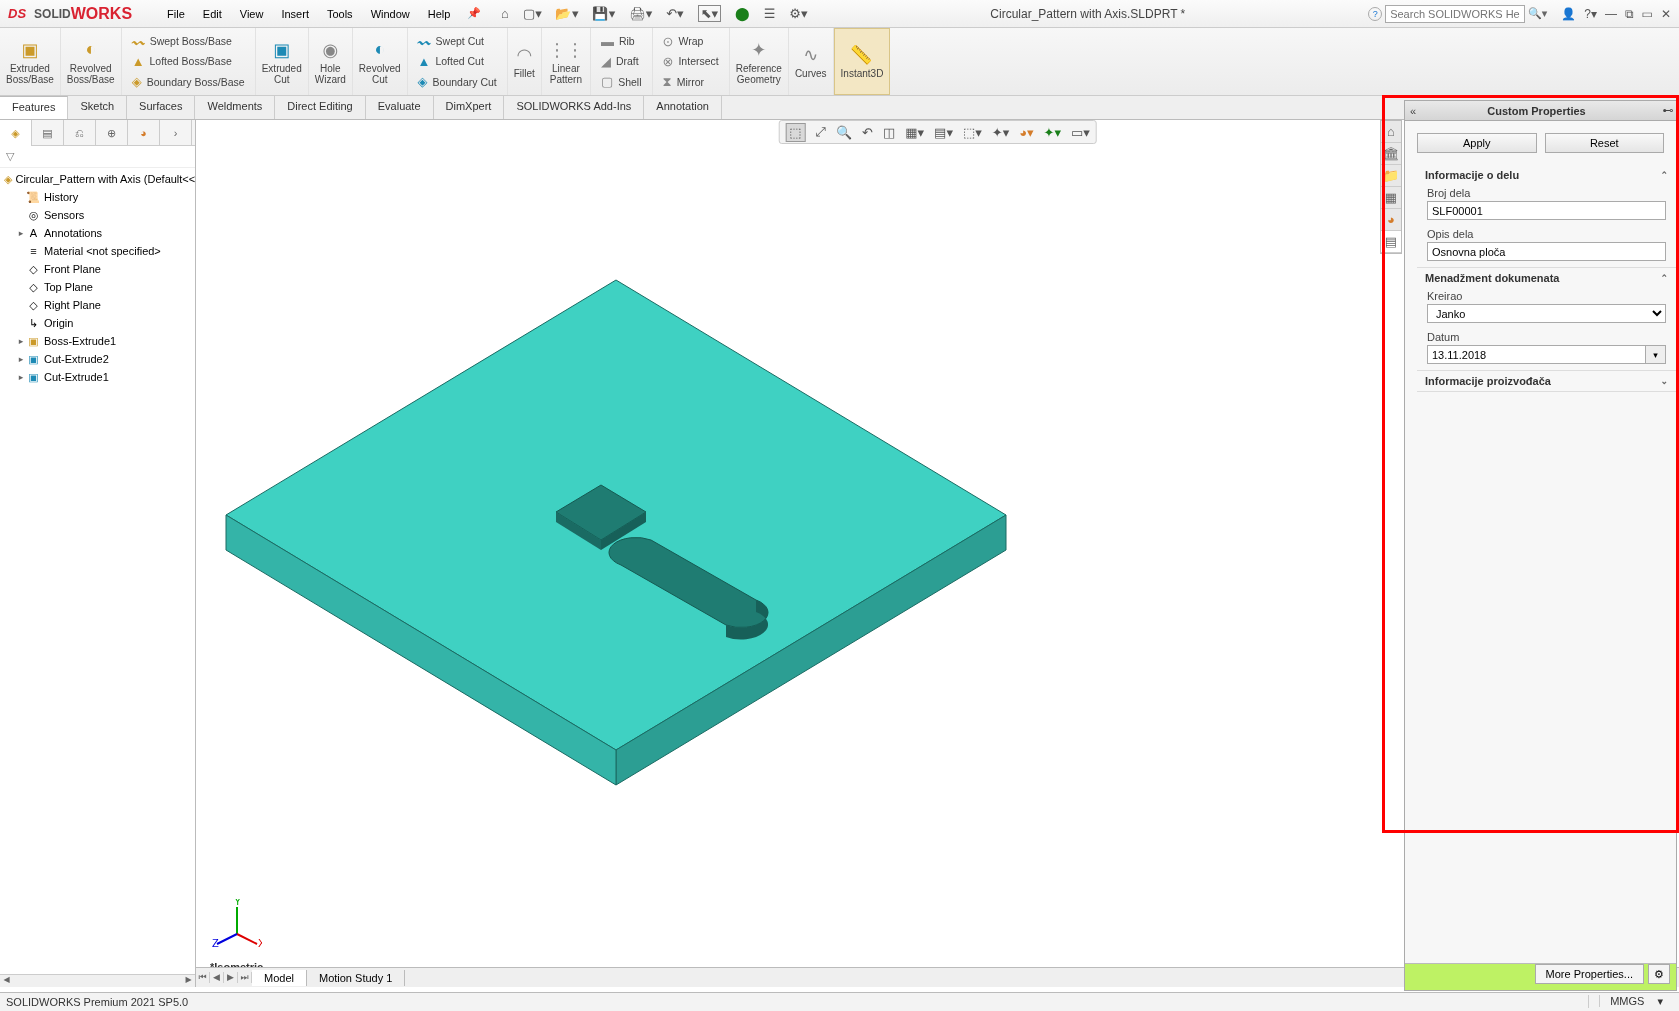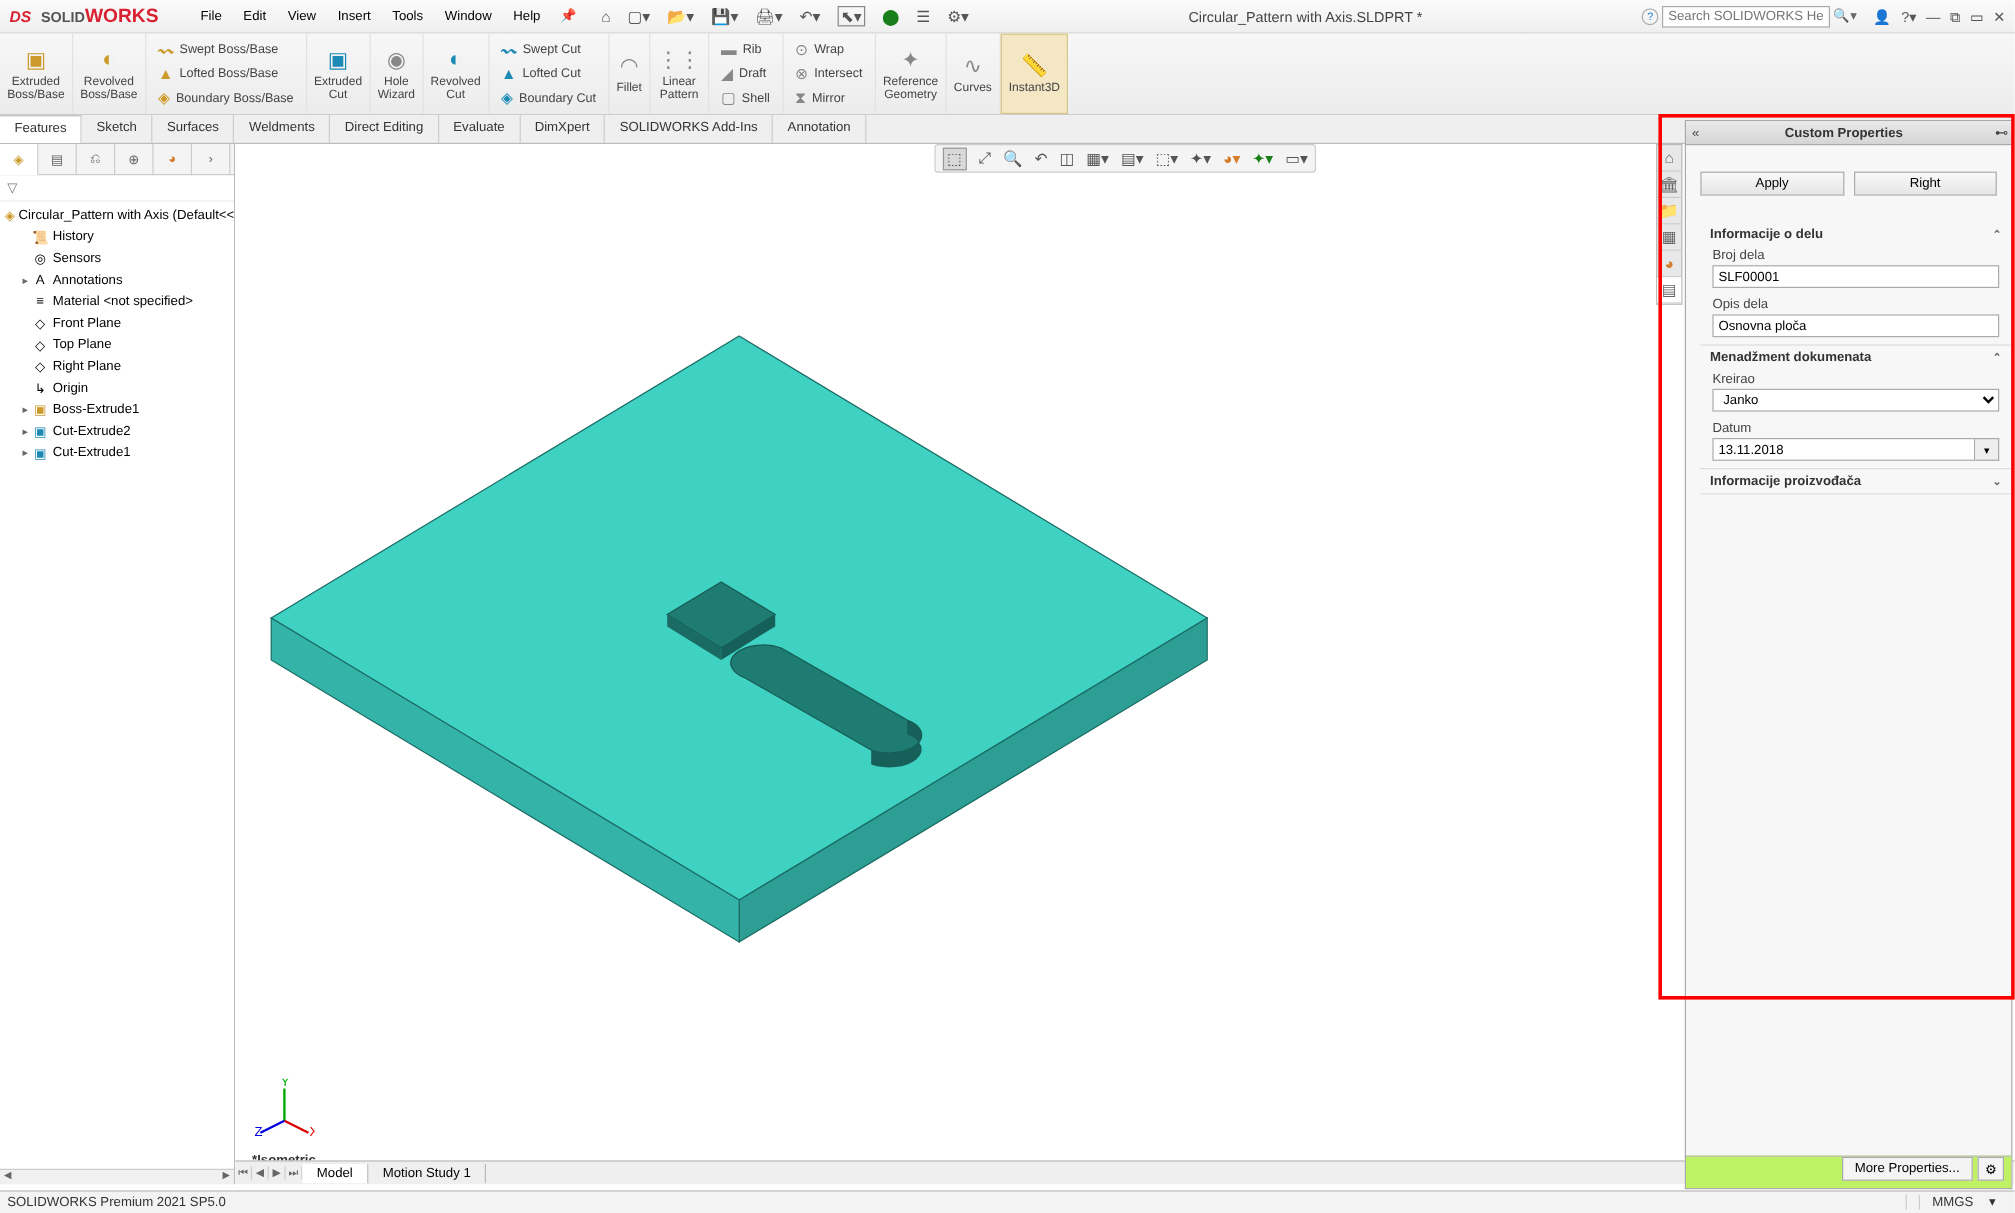--- a/index.html
+++ b/index.html
@@ -73,21 +73,21 @@
 .hl-rect{position:absolute;top:95px;right:0;width:297px;height:738px;border:3px solid #f00;pointer-events:none;z-index:50;}
 
 .taskpane-tabs{position:absolute;top:120px;right:277px;width:22px;display:flex;flex-direction:column;background:#e8e8e8;border:1px solid #bbb;}
 .taskpane-tabs span{height:22px;display:flex;align-items:center;justify-content:center;border-bottom:1px solid #ccc;font-size:13px;cursor:pointer;color:#666;}
 
 .prop-panel{position:absolute;top:100px;right:2px;width:273px;bottom:20px;background:#f7f7f7;border:1px solid #aaa;display:flex;flex-direction:column;z-index:30;}
 .prop-title{height:20px;background:linear-gradient(#e9e9e9,#d5d5d5);border-bottom:1px solid #aaa;display:flex;align-items:center;font-size:11px;}
 .prop-title .coll{width:16px;text-align:center;cursor:pointer;color:#444;}
 .prop-title .txt{flex:1;text-align:center;font-weight:bold;color:#333;}
 .prop-title .pin{width:16px;text-align:center;color:#444;}
-.prop-btns{display:flex;gap:8px;padding:22px 12px;}
+.prop-btns{display:flex;gap:8px;padding:12px 12px;}
 .prop-btns button{flex:1;height:20px;background:linear-gradient(#f9f9f9,#e5e5e5);border:1px solid #aaa;cursor:pointer;font-size:11px;}
 .prop-section{border-bottom:1px solid #ddd;margin-left:12px;}
 .prop-sec-head{height:20px;display:flex;align-items:center;padding:0 8px;font-weight:bold;color:#333;cursor:pointer;}
 .prop-sec-head .ar{margin-left:auto;color:#666;font-size:9px;}
 .prop-field{padding:2px 10px 6px;}
 .prop-field label{display:block;color:#444;margin-bottom:2px;}
 .prop-field input,.prop-field select{width:100%;height:19px;border:1px solid #aaa;padding:0 4px;background:#fff;font-size:11px;}
 .prop-field .date-wrap{display:flex;}
 .prop-field .date-wrap input{flex:1;}
 .prop-field .date-wrap button{width:20px;border:1px solid #aaa;border-left:none;background:#eee;cursor:pointer;font-size:9px;}
@@ -406,21 +406,21 @@
 </div>
 
 <div class="prop-panel">
   <div class="prop-title">
     <span class="coll">«</span>
     <span class="txt">Custom Properties</span>
     <span class="pin">⊷</span>
   </div>
   <div class="prop-btns">
     <button>Apply</button>
-    <button>Right</button>
+    <button>Reset</button>
   </div>
   <div class="prop-section">
     <div class="prop-sec-head">
         <span>Informacije o delu</span>
         <span class="ar">⌃</span>
       </div>
     <div class="prop-field">
       <label>Broj dela</label>
       <input value="SLF00001" style="">
     </div>

